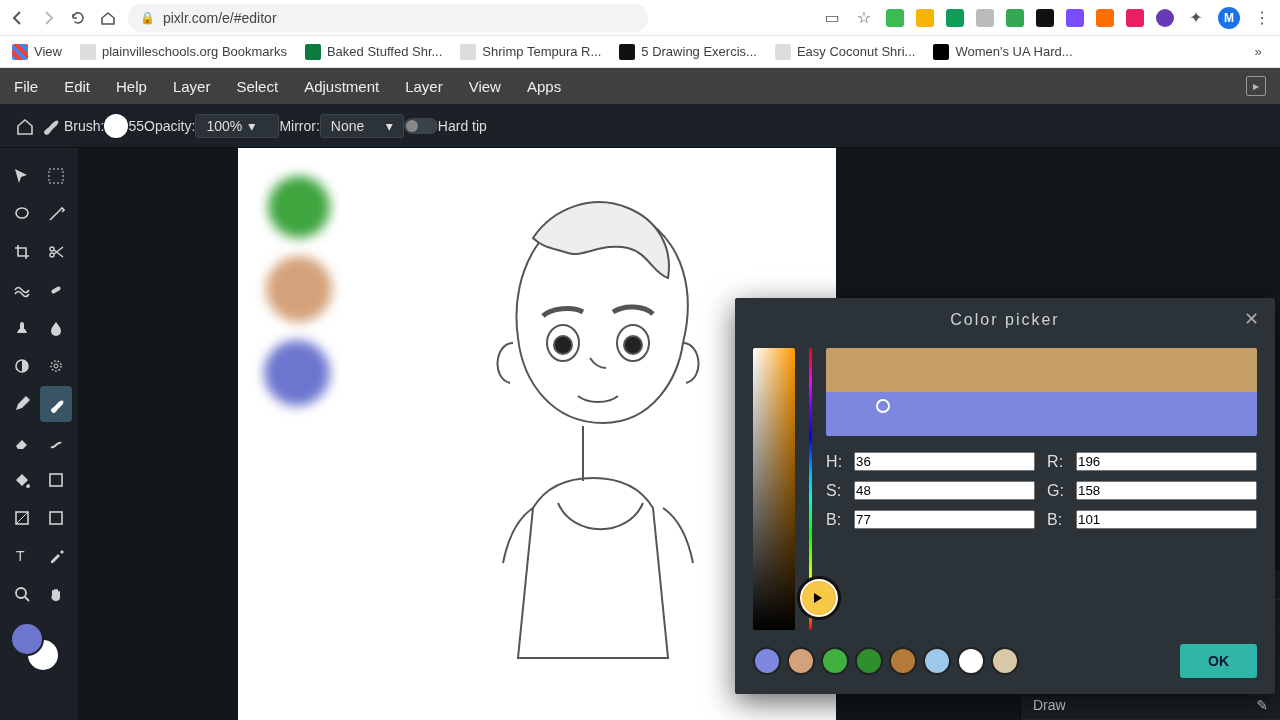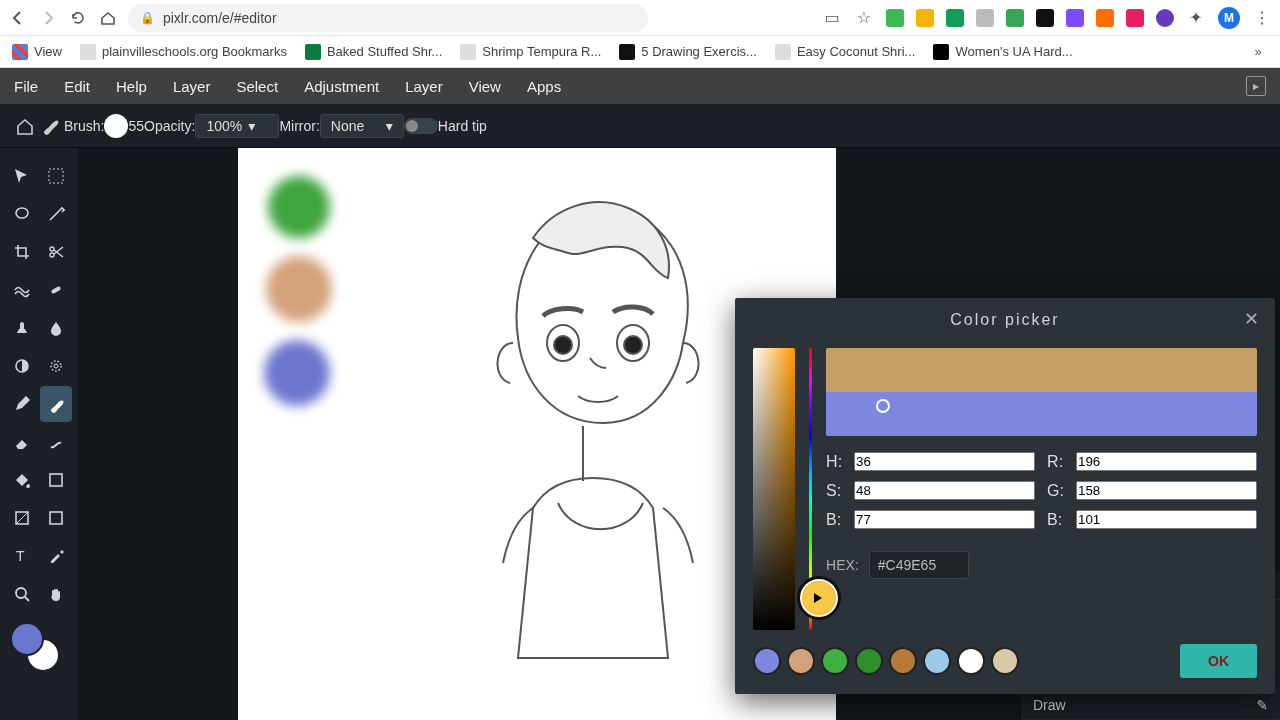--- a/index.html
+++ b/index.html
@@ -70,21 +70,21 @@
   .cmp-top{flex:none!important;width:100%;height:44px;}
   .cmp{flex-direction:column;}
   .num-grid{display:grid;grid-template-columns:auto auto auto auto;gap:10px 12px;align-items:center;margin-top:6px;}
   .hex-row{display:flex;align-items:center;gap:10px;margin-top:12px;font-size:14px;color:#aaa;}
   .hex-row input{width:100px;height:28px;background:#1e2428;border:1px solid #3b434a;color:#bbb;border-radius:3px;padding:0 8px;font-size:14px;}
   .swatches-row{display:flex;gap:6px;padding:8px 18px 0;}
   .sw{width:28px;height:28px;border-radius:50%;border:2px solid #222;cursor:pointer;}
   .picker-actions{display:flex;gap:10px;padding:0 18px;margin-top:0;}
   .btn{height:34px;padding:0 28px;border:none;border-radius:3px;font-size:14px;font-weight:600;cursor:pointer;}
   .btn.cancel{background:#3a4249;color:#ddd;}
-  .btn.ok{background:#2fb6a8;color:#7f1d1d;}
+  .btn.ok{background:#2fb6a8;color:#0f172a;}
   .picker-lower{display:flex;align-items:center;padding:4px 18px 0;gap:20px;}
   svg{display:block;}
 </style>
 </head>
 <body>
 
 <div class="chrome-bar">
   <div class="nav-btn">
       <svg width="16" height="16" viewBox="0 0 16 16">
         <path d="M10 2 4 8l6 6" fill="none" stroke="#555" stroke-width="2"></path>
@@ -412,24 +412,20 @@
             <input value="196" style="">
           <label>S:</label>
             <input value="48" style="">
           <label>G:</label>
             <input value="158" style="">
           <label>B:</label>
             <input value="77" style="">
           <label>B:</label>
             <input value="101" style="">
         </div>
-        <div class="hex-row">
-          <span>HEX:</span>
-          <input value="#C49E65" style="">
-        </div>
       </div>
     </div>
     <div class="picker-lower">
       <div class="swatches-row" style="padding:0">
         <div class="sw" style="background:#7d87e0"></div>
         <div class="sw" style="background:#d4a27a"></div>
         <div class="sw" style="background:#40b040"></div>
         <div class="sw" style="background:#2f8f2f"></div>
         <div class="sw" style="background:#b57a3a"></div>
         <div class="sw" style="background:#9cc9ea"></div>

